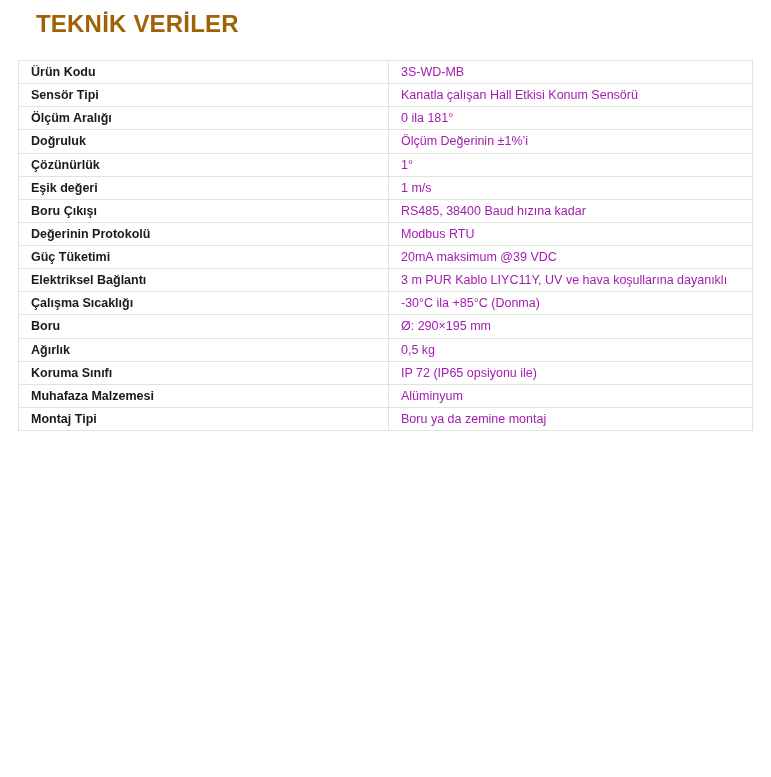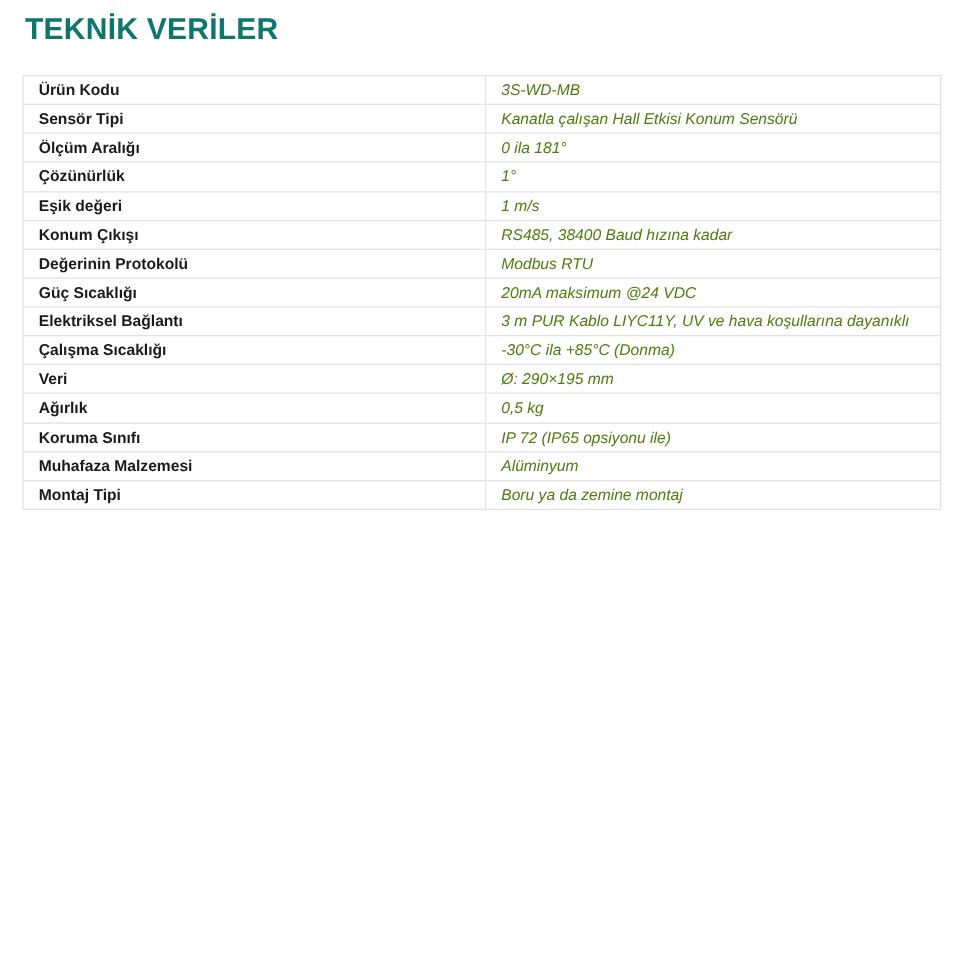--- a/index.html
+++ b/index.html
@@ -16,22 +16,22 @@
   }
   .page {
     width: 771px;
     box-sizing: border-box;
     padding: 0 18px;
   }
   .page-title {
     font-size: 24px;
     font-weight: bold;
     letter-spacing: 0.2px;
-    color: #0f766e;
-    margin: 10px 0 22px 2px;
+    color: #a16207;
+    margin: 10px 0 22px 18px;
   }
   table.spec-table {
     width: 735px;
     border-collapse: collapse;
     table-layout: fixed;
     font-size: 12.5px;
   }
   table.spec-table tr {
     border-top: 1px solid #e2e2e2;
   }
@@ -44,24 +44,23 @@
     line-height: 1.45;
   }
   td.spec-label {
     width: 345px;
     font-weight: bold;
     color: #1a1a1a;
     border-left: 1px solid #e2e2e2;
     border-right: 1px solid #e2e2e2;
   }
   td.spec-value {
-    color: #4d7c0f;
+    color: #a21caf;
     border-right: 1px solid #e2e2e2;
     font-weight: normal;
-    font-style: italic;
   }
 </style>
 </head>
 <body>
 
 <div class="page">
   <h1 class="page-title">TEKNİK VERİLER</h1>
 
   <table class="spec-table">
     <tbody>
@@ -71,49 +70,53 @@
       </tr>
       <tr>
         <td class="spec-label">Sensör Tipi</td>
         <td class="spec-value">Kanatla çalışan Hall Etkisi Konum Sensörü</td>
       </tr>
       <tr>
         <td class="spec-label">Ölçüm Aralığı</td>
         <td class="spec-value">0 ila 181°</td>
       </tr>
       <tr>
+        <td class="spec-label">Doğruluk</td>
+        <td class="spec-value">Ölçüm Değerinin ±1%’i</td>
+      </tr>
+      <tr>
         <td class="spec-label">Çözünürlük</td>
         <td class="spec-value">1°</td>
       </tr>
       <tr>
         <td class="spec-label">Eşik değeri</td>
         <td class="spec-value">1 m/s</td>
       </tr>
       <tr>
-        <td class="spec-label">Konum Çıkışı</td>
+        <td class="spec-label">Boru Çıkışı</td>
         <td class="spec-value">RS485, 38400 Baud hızına kadar</td>
       </tr>
       <tr>
         <td class="spec-label">Değerinin Protokolü</td>
         <td class="spec-value">Modbus RTU</td>
       </tr>
       <tr>
-        <td class="spec-label">Güç Sıcaklığı</td>
-        <td class="spec-value">20mA maksimum @24 VDC</td>
+        <td class="spec-label">Güç Tüketimi</td>
+        <td class="spec-value">20mA maksimum @39 VDC</td>
       </tr>
       <tr>
         <td class="spec-label">Elektriksel Bağlantı</td>
         <td class="spec-value">3 m PUR Kablo LIYC11Y, UV ve hava koşullarına dayanıklı</td>
       </tr>
       <tr>
         <td class="spec-label">Çalışma Sıcaklığı</td>
         <td class="spec-value">-30°C ila +85°C (Donma)</td>
       </tr>
       <tr>
-        <td class="spec-label">Veri</td>
+        <td class="spec-label">Boru</td>
         <td class="spec-value">Ø: 290×195 mm</td>
       </tr>
       <tr>
         <td class="spec-label">Ağırlık</td>
         <td class="spec-value">0,5 kg</td>
       </tr>
       <tr>
         <td class="spec-label">Koruma Sınıfı</td>
         <td class="spec-value">IP 72 (IP65 opsiyonu ile)</td>
       </tr>

